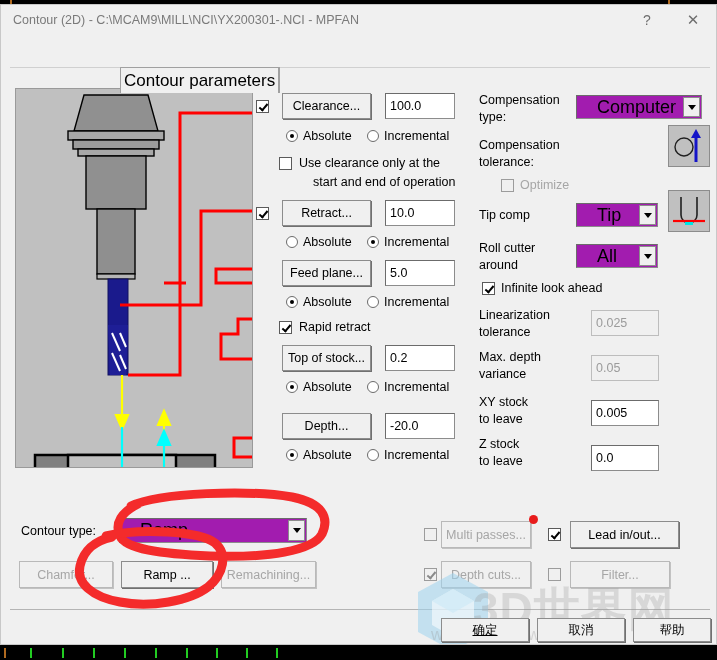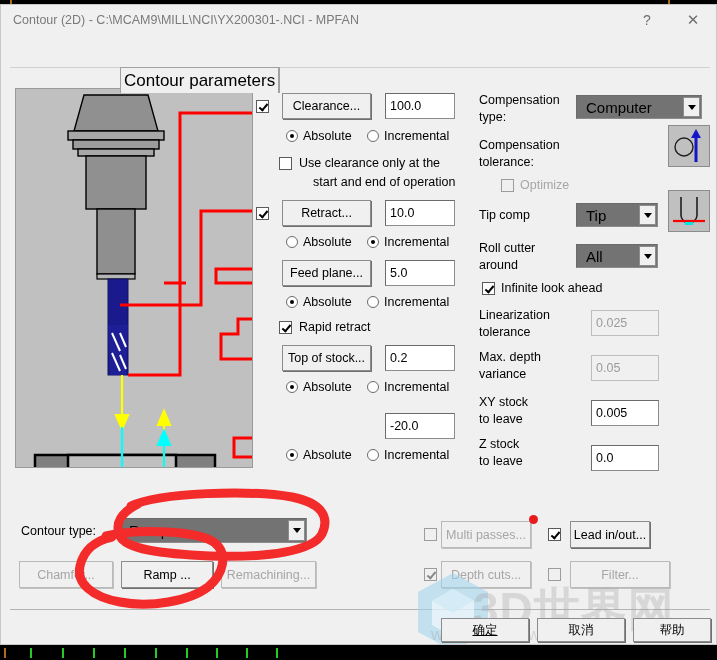--- a/index.html
+++ b/index.html
@@ -94,27 +94,27 @@
     border-top-color:#6b6b6b;border-left-color:#6b6b6b;
     box-sizing:border-box;
     display:flex;align-items:center;
     padding-left:4px;
     font-size:12.5px;color:#000;
   }
   .txt.disabled{background:#f0f0f0;color:#9b9b9b;border-color:#bdbdbd;}
 
   .combo{
     position:absolute;
-    background:#737373;
+    background:#a21caf;
     border:1px solid #8c8c8c;
     border-top-color:#6b6b6b;border-left-color:#6b6b6b;
     box-sizing:border-box;
     display:flex;align-items:center;
-    padding-left:9px;
-    font-size:15px;
+    padding-left:20px;
+    font-size:18px;
   }
   .combo .arrowbox{
     position:absolute;right:1px;top:1px;bottom:1px;width:17px;
     background:#f0f0f0;
     border:1px solid #8c8c8c;
     box-sizing:border-box;
     display:flex;align-items:center;justify-content:center;
   }
   .caret{
     width:0;height:0;
@@ -308,20 +308,23 @@
 
   <div class="btn" style="left:281px;top:340px;width:89px;height:26px;">
     <span>Top of stock...</span>
   </div>
   <div class="txt" style="left:384px;top:340px;width:70px;height:26px;">0.2</div>
   <div class="radio dot" style="left:285px;top:376px;"></div>
   <div class="lbl" style="left:302px;top:375px;">Absolute</div>
   <div class="radio" style="left:366px;top:376px;"></div>
   <div class="lbl" style="left:383px;top:375px;">Incremental</div>
 
+  <div class="btn" style="left:281px;top:408px;width:89px;height:26px;">
+    <span>Depth...</span>
+  </div>
   <div class="txt" style="left:384px;top:408px;width:70px;height:26px;">-20.0</div>
   <div class="radio dot" style="left:285px;top:444px;"></div>
   <div class="lbl" style="left:302px;top:443px;">Absolute</div>
   <div class="radio" style="left:366px;top:444px;"></div>
   <div class="lbl" style="left:383px;top:443px;">Incremental</div>
 
   <div class="lbl" style="left:478px;top:88px;">Compensation</div>
   <div class="lbl" style="left:478px;top:105px;">type:</div>
   <div class="combo" style="left:575px;top:90px;width:126px;height:24px;">
     <span>Computer</span>
@@ -410,21 +413,21 @@
 
   <div class="chk dis" style="left:423px;top:523px;"></div>
   <div class="btn disabled" style="left:440px;top:516px;width:90px;height:27px;">
     <span>Multi passes...</span>
   </div>
   <div style="position:absolute;left:528px;top:510px;width:9px;height:9px;border-radius:50%;background:#e81c1c;"></div>
 
   <div class="chk" style="left:547px;top:523px;">
       <span class="tick"></span>
     </div>
-  <div class="btn" style="left:569px;top:516px;width:80px;height:27px;">
+  <div class="btn" style="left:569px;top:516px;width:109px;height:27px;">
     <span>Lead in/out...</span>
   </div>
 
   <div class="chk dis" style="left:423px;top:563px;">
       <span class="tick"></span>
     </div>
   <div class="btn disabled" style="left:440px;top:556px;width:90px;height:27px;">
     <span>Depth cuts...</span>
   </div>
 

